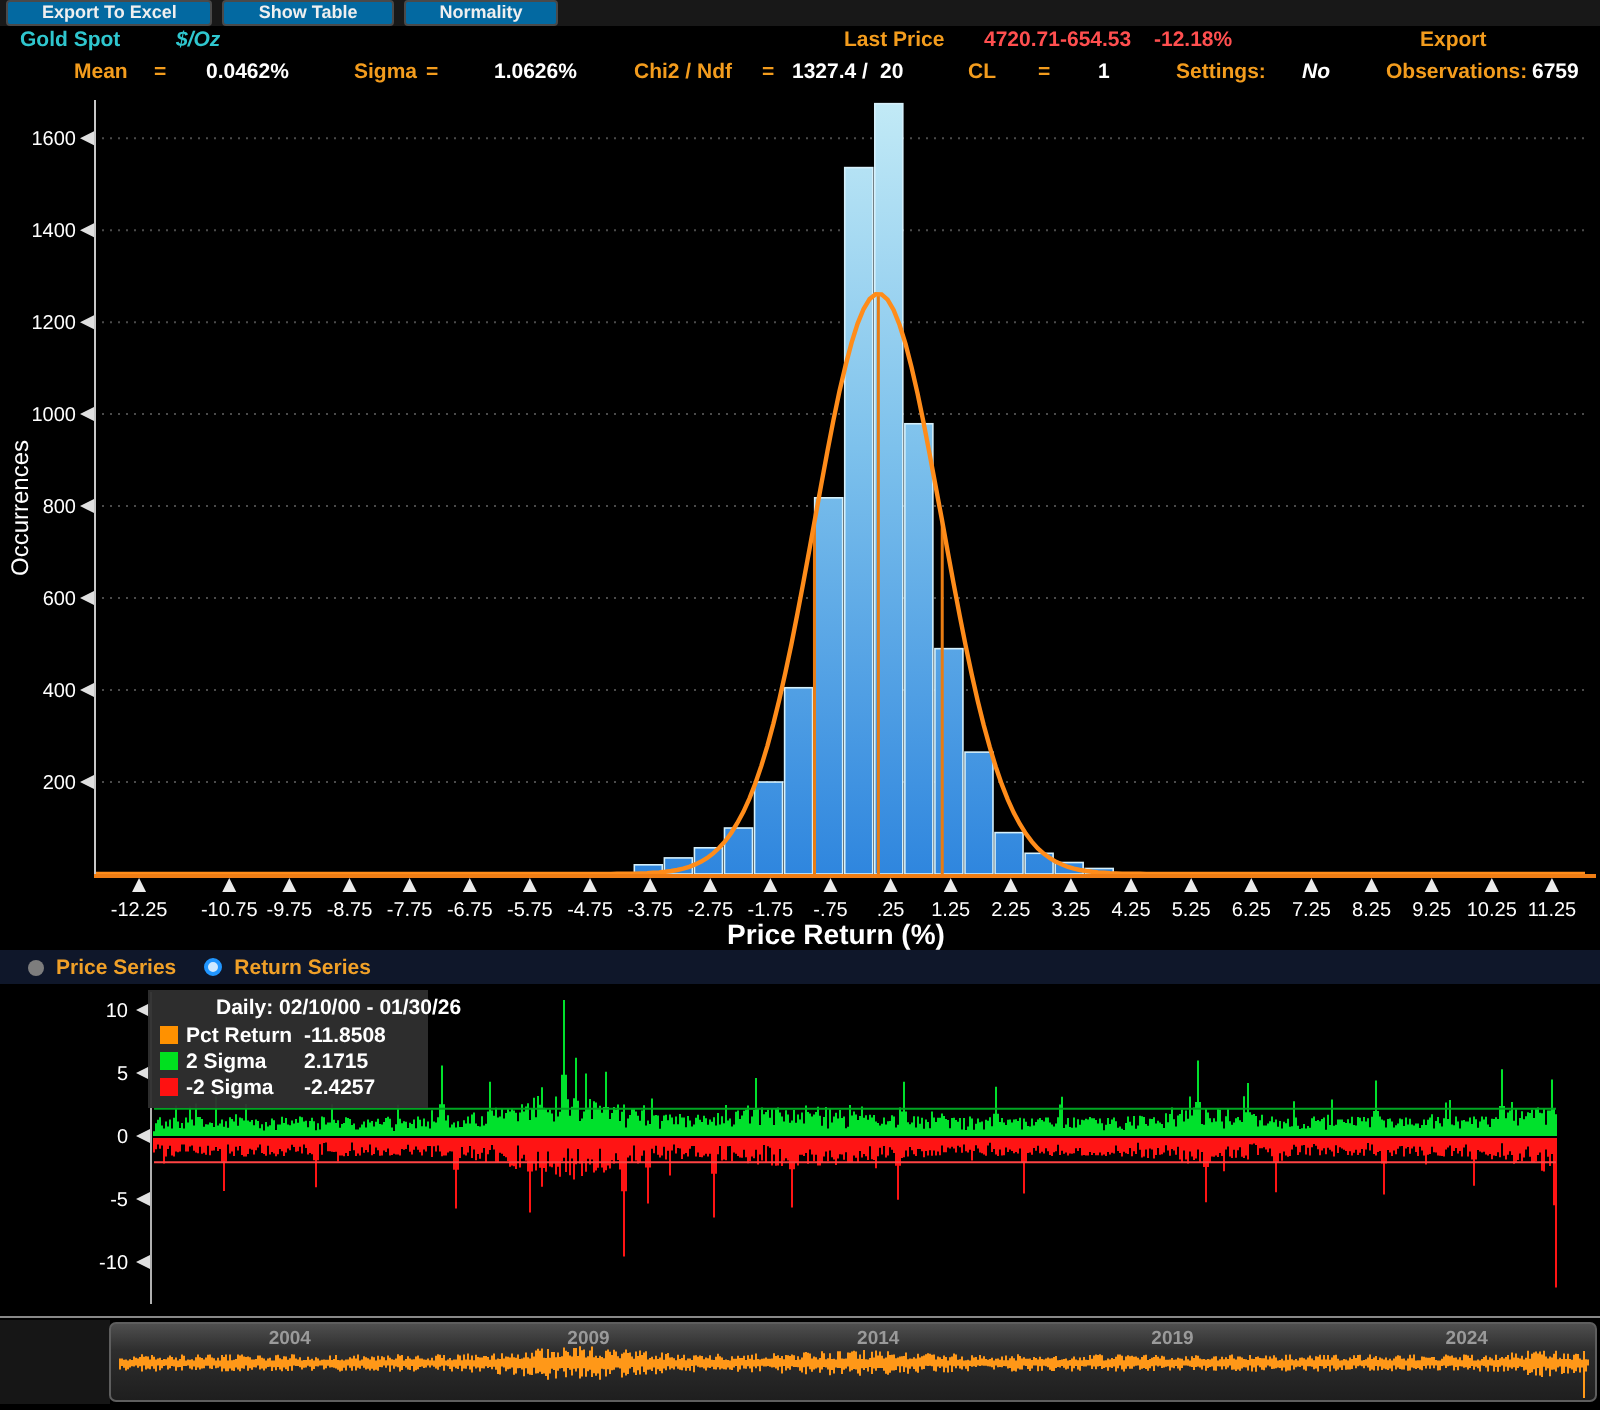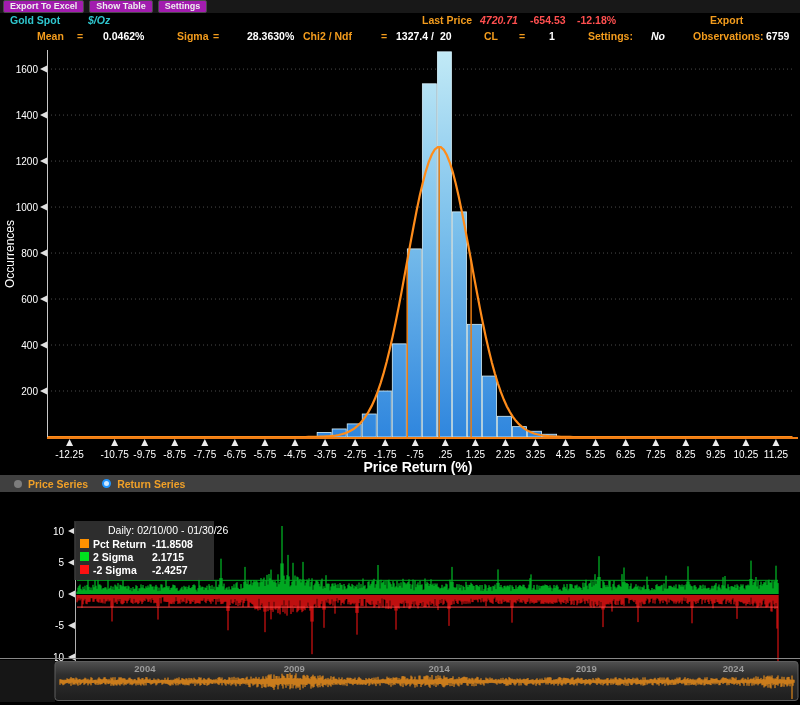--- a/index.html
+++ b/index.html
@@ -1,72 +1,72 @@
 <!DOCTYPE html>
 <html><head>
 <meta charset="utf-8">
 <style>
   html,body{margin:0;padding:0;background:#000;}
   body{width:800px;height:705px;position:relative;overflow:hidden;
        font-family:"Liberation Sans",sans-serif;-webkit-font-smoothing:antialiased;}
   .toolbar{position:absolute;left:0;top:0;width:800px;height:13px;background:#181818;
            display:flex;align-items:center;padding-left:3px;box-sizing:border-box;}
-  .tb-btn{background:#a21caf;color:#efefef;font-size:9px;font-weight:bold;line-height:11px;
-          padding:0 6px;margin-right:5px;border-radius:2px;border:1px solid #4a4a4a;cursor:default;}
+  .tb-btn{background:#0369a1;color:#efefef;font-size:9px;font-weight:bold;line-height:11px;
+          padding:0 17px;margin-right:5px;border-radius:2px;border:1px solid #4a4a4a;cursor:default;}
   .hdr{position:absolute;left:0;width:800px;height:16px;font-size:10.5px;font-weight:bold;}
   .hdr span{position:absolute;white-space:nowrap;top:1px;}
   .teal{color:#2fc6ce;}
   .amber{color:#f39c1d;}
   .red{color:#ff4f4f;}
   .white{color:#ffffff;}
   #histWrap{position:absolute;left:0;top:46px;width:800px;height:429px;}
-  .legend{position:absolute;left:0;top:475px;width:800px;height:17px;background:#404040;
+  .legend{position:absolute;left:0;top:475px;width:800px;height:17px;background:#0f172a;
           display:flex;align-items:center;}
   .leg-item{display:flex;align-items:center;margin-left:14px;cursor:default;}
   .leg-item .lab{color:#f0a028;font-size:10.5px;font-weight:bold;margin-left:6px;}
   .dot-gray{width:8px;height:8px;border-radius:50%;}
   .dot-ring{width:5px;height:5px;border-radius:50%;border:2.5px solid #2196ff;background:#cfe9ff;}
-  #retWrap{position:absolute;left:0;top:518px;width:800px;height:166px;}
+  #retWrap{position:absolute;left:0;top:492px;width:800px;height:166px;}
   #navWrap{position:absolute;left:0;top:658px;width:800px;height:47px;}
   .ttip{position:absolute;left:74px;top:3px;width:128px;background:rgba(47,47,47,0.95);
         color:#fff;font-size:10.5px;padding:3px 6px 4px 6px;z-index:5;}
-  .tt-title{font-weight:normal;white-space:nowrap;margin-bottom:1px;padding-left:28px;}
+  .tt-title{font-weight:bold;white-space:nowrap;margin-bottom:1px;padding-left:28px;}
   .tt-row{display:flex;align-items:center;height:13px;white-space:nowrap;}
   .tt-sw{width:9px;height:9px;margin-right:4px;flex:0 0 9px;}
   .tt-lab{width:59px;font-weight:bold;}
   .tt-val{font-weight:bold;}
   svg text{font-family:"Liberation Sans",sans-serif;}
 </style>
 </head>
 <body>
 
 <div class="toolbar">
   <div class="tb-btn">Export To Excel</div>
   <div class="tb-btn">Show Table</div>
-  <div class="tb-btn">Settings</div>
+  <div class="tb-btn">Normality</div>
 </div>
 
 <div class="hdr" style="top:13px;">
   <span class="teal" style="left:10px;">Gold Spot</span>
   <span class="teal" style="left:88px;font-style:italic;">$/Oz</span>
   <span class="amber" style="left:422px;">Last Price</span>
-  <span class="red" style="left:480px;font-style:italic;">4720.71</span>
+  <span class="red" style="left:492px;">4720.71</span>
   <span class="red" style="left:530px;">-654.53</span>
   <span class="red" style="left:577px;">-12.18%</span>
   <span class="amber" style="left:710px;">Export</span>
 </div>
 
 <div class="hdr" style="top:29px;">
   <span class="amber" style="left:37px;">Mean</span>
   <span class="amber" style="left:77px;">=</span>
   <span class="white" style="left:103px;">0.0462%</span>
   <span class="amber" style="left:177px;">Sigma</span>
   <span class="amber" style="left:213px;">=</span>
-  <span class="white" style="left:247px;">28.3630%</span>
-  <span class="amber" style="left:303px;">Chi2 / Ndf</span>
+  <span class="white" style="left:247px;">1.0626%</span>
+  <span class="amber" style="left:317px;">Chi2 / Ndf</span>
   <span class="amber" style="left:381px;">=</span>
   <span class="white" style="left:396px;text-align:center;">1327.4 /</span>
   <span class="white" style="left:440px;">20</span>
   <span class="amber" style="left:484px;">CL</span>
   <span class="amber" style="left:519px;">=</span>
   <span class="white" style="left:549px;">1</span>
   <span class="amber" style="left:588px;">Settings:</span>
   <span class="white" style="left:651px;font-style:italic;">No</span>
   <span class="amber" style="left:693px;">Observations:</span>
   <span class="white" style="left:766px;">6759</span>

